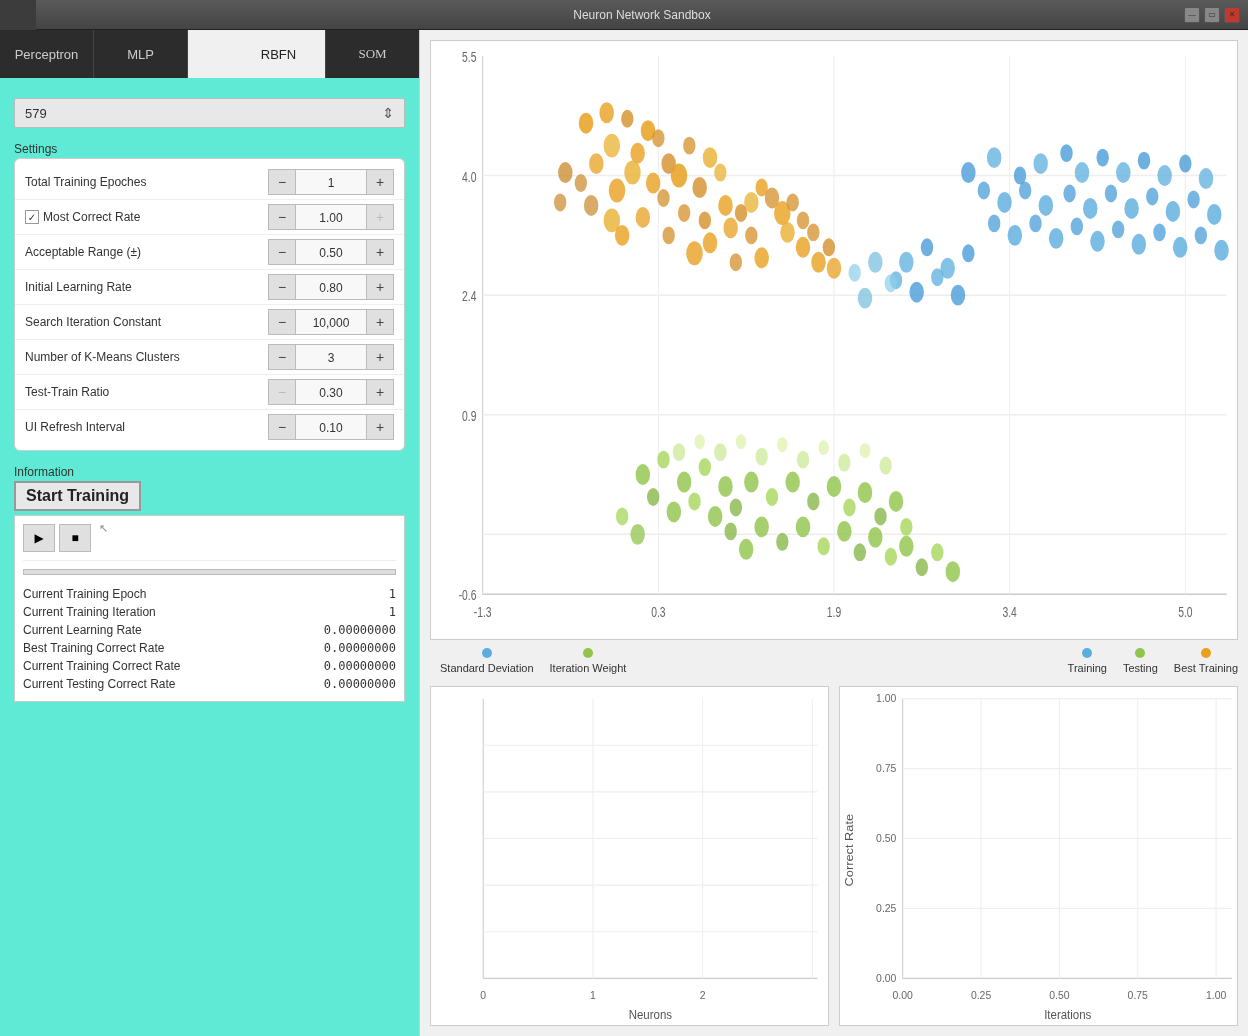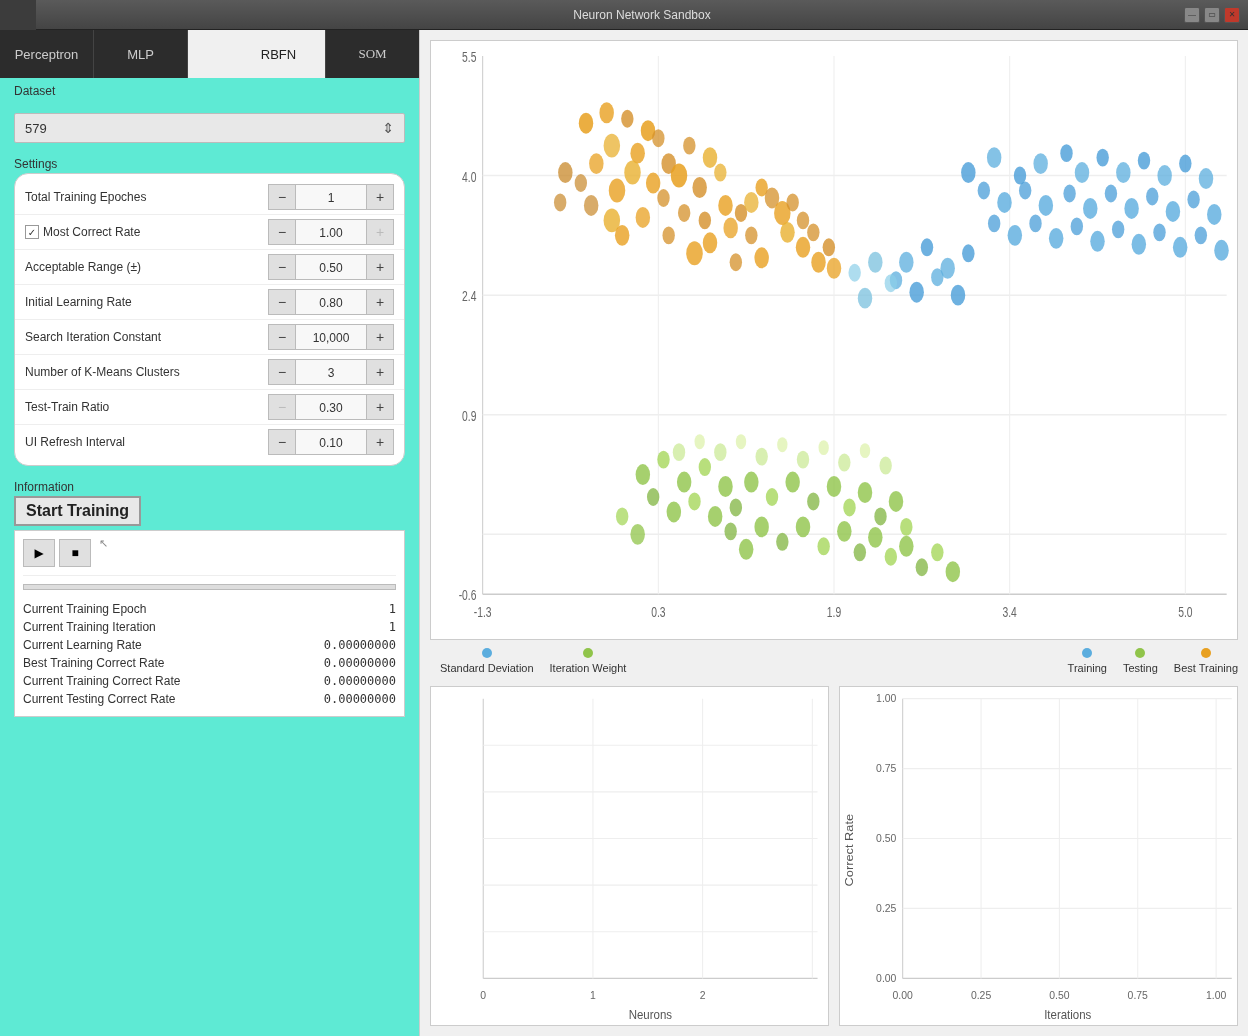--- a/index.html
+++ b/index.html
@@ -79,21 +79,21 @@
       padding-left: 44px;
     }
     
     .section-label {
       font-size: 12px;
       color: #333;
       padding: 6px 14px 2px;
       font-weight: normal;
     }
     .dataset-select {
-      margin: 13px 14px 8px;
+      margin: 20px 14px 8px;
       background: #e8e8e8;
       border: 1px solid #bbb;
       border-radius: 2px;
       display: flex;
       align-items: center;
       justify-content: space-between;
       padding: 6px 10px;
       cursor: pointer;
     }
     .dataset-select-value {
@@ -101,21 +101,21 @@
       color: #333;
     }
     .dataset-select-arrow {
       color: #555;
       font-size: 14px;
     }
     
     .settings-box {
       margin: 0 14px 8px;
       border: 1px solid #ccc;
-      border-radius: 14px;
+      border-radius: 6px;
       background: #fff;
       padding: 6px 0;
     }
     .setting-row {
       display: flex;
       align-items: center;
       padding: 4px 10px;
       border-bottom: 1px solid #eee;
       min-height: 34px;
     }
@@ -287,21 +287,20 @@
 
   <div class="left-panel">
 
     <div class="tabs">
       <div class="tab">Perceptron</div>
       <div class="tab">MLP</div>
       <div class="tab active">RBFN</div>
       <div class="tab" style="border-right:none;font-family:Liberation Serif, serif;">SOM</div>
     </div>
 
-    <div class="section-label">Dataset</div>
     <div class="dataset-select">
       <span class="dataset-select-value">579</span>
       <span class="dataset-select-arrow">⇕</span>
     </div>
 
     <div class="section-label">Settings</div>
     <div class="settings-box">
 
       <div class="setting-row">
         <div class="setting-label">

